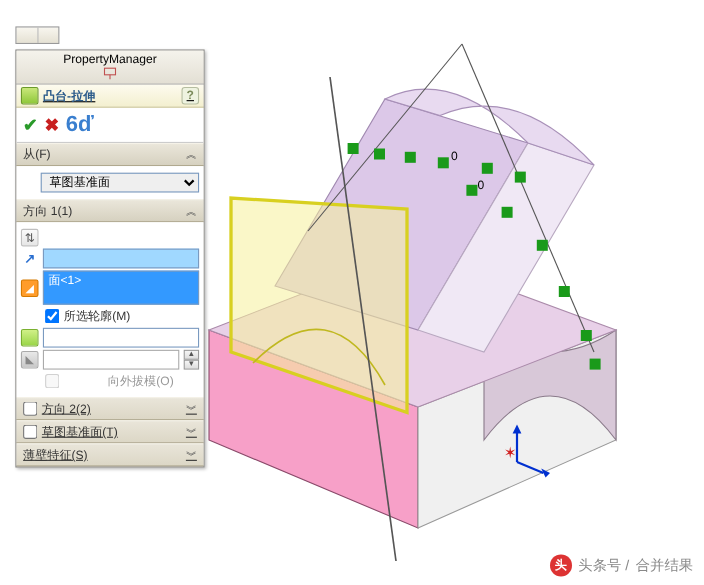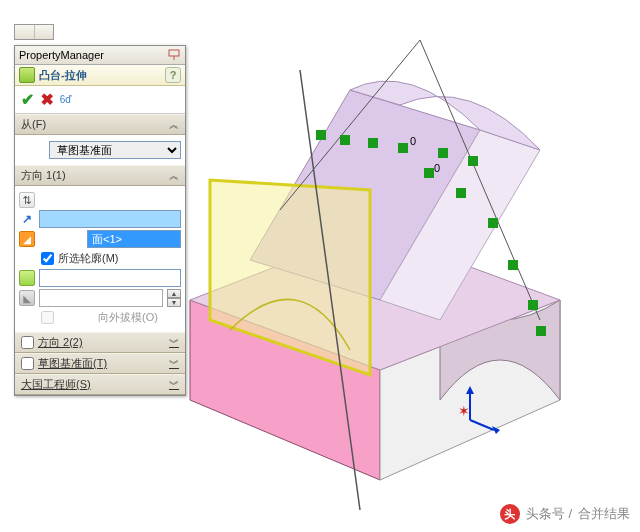--- a/index.html
+++ b/index.html
@@ -1,50 +1,50 @@
 <!DOCTYPE html>
 <html><head>
 <meta charset="utf-8">
 <style>
   * { box-sizing: border-box; margin: 0; padding: 0; }
   body { font-family: "Microsoft YaHei", Arial, sans-serif; font-size: 11px; background: #fff; width: 640px; height: 532px; overflow: hidden; position: relative; }
   .viewport { position: absolute; inset: 0; background: #fff; }
   .viewport svg { width: 100%; height: 100%; }
   .panel { position: absolute; left: 14px; top: 45px; width: 172px; background: #e7e4dc; border: 1px solid #8a8a8a; box-shadow: 1px 1px 3px rgba(0,0,0,.3); }
-  .pm-header { display: flex; align-items: center; justify-content: space-between; padding: 2px 4px; background: linear-gradient(#f5f3ec,#e3dfd4); border-bottom: 1px solid #aaa; }
+  .pm-header { display: flex; align-items: center; justify-content: space-between; padding: 2px 16px; background: linear-gradient(#f5f3ec,#e3dfd4); border-bottom: 1px solid #aaa; flex-direction: column; }
   .pm-header span { font-size: 11px; }
   .pm-pin { width: 14px; height: 14px; }
-  .feat-bar { display: flex; align-items: center; gap: 4px; padding: 2px 4px; background: linear-gradient(#fdfbef,#f3efcf); border-bottom: 1px solid #c9c28f; }
+  .feat-bar { display: flex; align-items: center; gap: 4px; padding: 2px 4px; background: linear-gradient(#fdfbef,#f3efcf); border-bottom: 1px solid #c9c28f; text-decoration: underline; }
   .feat-icon { width: 16px; height: 16px; background: linear-gradient(#c9e77a,#8fc83a); border: 1px solid #6b9a2a; border-radius: 2px; }
   .feat-title { font-weight: bold; color: #2a5a8a; }
   .feat-help { margin-left: auto; width: 16px; height: 16px; background: #eef3e0; border: 1px solid #b5bda0; border-radius: 3px; color: #7a8a5a; text-align: center; line-height: 14px; font-weight: bold; }
   .action-bar { display: flex; align-items: center; gap: 6px; padding: 4px 6px; background: #fff; border-bottom: 1px solid #ccc; }
   .ok-icon { color: #2a9a2a; font-size: 16px; font-weight: bold; }
   .cancel-icon { color: #c82020; font-size: 16px; font-weight: bold; }
-  .preview-icon { color: #3a7fcf; font-size: 10px; font-weight: normal; }
+  .preview-icon { color: #3a7fcf; font-size: 20px; font-weight: bold; }
   .section-hdr { display: flex; align-items: center; justify-content: space-between; padding: 2px 6px; background: linear-gradient(#eae6da,#d6d1c0); border-top: 1px solid #f5f2e8; border-bottom: 1px solid #b0a98f; color: #333; cursor: pointer; }
   .section-hdr.collapsed { background: linear-gradient(#e9e5d9,#dcd7c6); text-decoration: underline; }
   .chev { font-size: 10px; color: #555; }
   .section-body { background: #fff; padding: 4px 4px; }
   .row { display: flex; align-items: center; gap: 4px; margin: 2px 0; }
   .indent { padding-left: 18px; }
   .icon16 { width: 16px; height: 16px; display: flex; align-items: center; justify-content: center; border: 1px solid transparent; border-radius: 2px; flex-shrink: 0; }
   .icon-btn { border-color: #bfbfbf; background: linear-gradient(#fafafa,#e6e6e6); }
   .reverse-icon::before { content: "⇅"; color: #555; font-size: 11px; }
   .normal-icon::before { content: "↗"; color: #2a6fd0; font-weight: bold; font-size: 12px; }
   .offset-icon { background: #ff9c2a; border: 1px solid #d67a00; }
   .offset-icon::before { content: "◢"; color: #fff; font-size: 10px; }
   .draft-icon { background: linear-gradient(#e8e8e8,#c8c8c8); border: 1px solid #aaa; }
   .draft-icon::before { content: "◣"; color: #888; font-size: 10px; }
   .body-icon { background: linear-gradient(#d0f088,#9ad648); border: 1px solid #7ab030; }
   select, input[type=text] { font-family: inherit; font-size: 11px; border: 1px solid #7a9ac0; padding: 1px 3px; height: 18px; }
-  select.full { flex: 1; margin-left: 12px; }
+  select.full { flex: 1; }
   .sel-box { flex: 1; height: 18px; border: 1px solid #7a9ac0; background: #fff; }
   .sel-box.active { background: #a0d8ff; }
-  .sel-face { height: 18px; border: 1px solid #7a9ac0; background: #3399ff; color: #fff; padding: 0 4px; line-height: 16px; flex: 1; margin-left: 48px; }
+  .sel-face { height: 31px; border: 1px solid #7a9ac0; background: #3399ff; color: #fff; padding: 0 4px; line-height: 16px; flex: 1; }
   .chk-row { display: flex; align-items: center; gap: 4px; padding-left: 22px; margin: 3px 0; color: #333; }
   .chk-row.disabled { color: #9a9a9a; gap: 44px; }
   input[type=checkbox] { width: 13px; height: 13px; }
   .num-input { flex: 1; height: 18px; border: 1px solid #aaa; background: #fff; }
   .spinner { width: 14px; display: flex; flex-direction: column; }
   .spinner div { height: 9px; border: 1px solid #999; background: linear-gradient(#f5f5f5,#ddd); font-size: 7px; text-align: center; line-height: 7px; color: #555; }
   .watermark { position: absolute; right: 10px; bottom: 8px; display: flex; align-items: center; gap: 6px; font-size: 13px; color: #888; }
   .watermark .logo { width: 20px; height: 20px; border-radius: 50%; background: #d33; color: #fff; text-align: center; line-height: 20px; font-weight: bold; font-size: 11px; }
   .mini-toolbar { position: absolute; left: 14px; top: 24px; width: 40px; height: 16px; border: 1px solid #999; background: linear-gradient(#f8f6ef,#e5e1d3); display: flex; }
   .mini-toolbar div { flex: 1; border-right: 1px solid #bbb; }
@@ -186,21 +186,21 @@
 
   <div class="section-hdr collapsed">
     <span style="display:flex;align-items:center;gap:4px">
       <input type="checkbox" style="">
       <span>草图基准面(T)</span>
     </span>
     <span class="chev">︾</span>
   </div>
 
   <div class="section-hdr collapsed">
-    <span>大国工程师(S)</span>
+    <span>薄壁特征(S)</span>
     <span class="chev">︾</span>
   </div>
 
 </div>
 
 <div class="watermark">
   <div class="logo">头</div>
   <span>头条号 /</span>
   <span>合并结果</span>
 </div>

